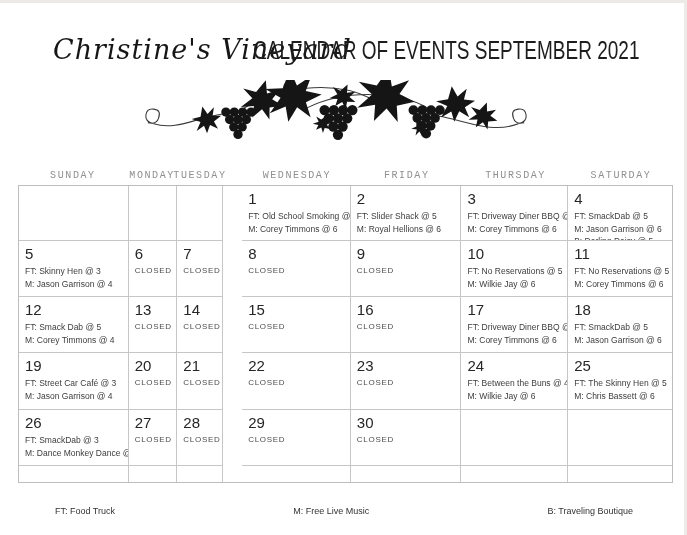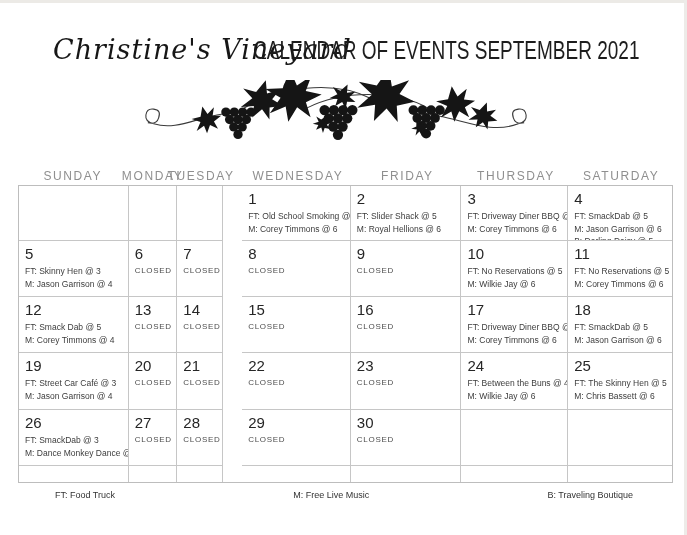--- a/index.html
+++ b/index.html
@@ -14,21 +14,21 @@
            font-style:italic; font-size:27px; letter-spacing:1px; color:#161616; white-space:nowrap; }
   .title-wrap { position:absolute; right:48px; top:36px; text-align:left; }
   .title-text { display:inline-block; transform:scaleX(0.76); transform-origin:right center;
                 font-size:25px; font-weight:400; letter-spacing:0px; color:#1d1d1d; white-space:nowrap; }
 
   .deco { position:absolute; left:140px; top:80px; width:392px; height:70px; }
 
   .cal { position:absolute; left:18px; top:166px; width:655px; }
   .cal-head { display:flex; height:19px; }
   .cal-head > div { display:flex; align-items:center; justify-content:center;
-                    font-size:12px; letter-spacing:1.6px; color:#8f8f8f; }
+                    font-size:10px; letter-spacing:1.6px; color:#8f8f8f;font-family:Liberation Mono, monospace; }
   .cal-table { border:1px solid #bdbdbd; }
   .cal-row { display:flex; }
   .cal-cell { border-right:1px solid #c6c6c6; border-bottom:1px solid #c6c6c6;
               padding:4px 3px 0 6px; overflow:hidden; }
   .cal-cell:last-child { border-right:none; }
   .cal-row:last-child .cal-cell { border-bottom:none; }
 
   .cal-row > :nth-child(1), .cal-head > :nth-child(1) { width:113px; }
   .cal-row > :nth-child(2), .cal-head > :nth-child(2) { width:50px; }
   .cal-row > :nth-child(3), .cal-head > :nth-child(3) { width:47px; }
@@ -37,21 +37,21 @@
   .cal-row > :nth-child(6), .cal-head > :nth-child(6) { width:110px; }
   .cal-row > :nth-child(7), .cal-head > :nth-child(7) { width:107px; }
 
   .row0 { height:55px; } .row1 { height:56px; } .row2 { height:56px; }
   .row3 { height:57px; } .row4 { height:56px; } .row5 { height:16px; }
 
   .date-num { font-size:15px; line-height:17px; color:#262626; margin-bottom:3px; }
   .event    { font-size:8.5px; line-height:12.5px; color:#3c3c3c; white-space:nowrap; }
   .closed   { font-size:8px; line-height:12px; letter-spacing:0.7px; color:#4c4c4c; }
 
-  .legend { position:absolute; left:0; right:0; top:490px; display:flex;
+  .legend { position:absolute; left:0; right:0; top:506px; display:flex;
             justify-content:space-between; padding:0 54px 0 55px; }
   .legend span { font-size:9px; color:#333; }
 </style>
 </head>
 <body>
 
 <div class="page">
   <div class="edge-top"></div>
   <div class="edge-right"></div>
 

